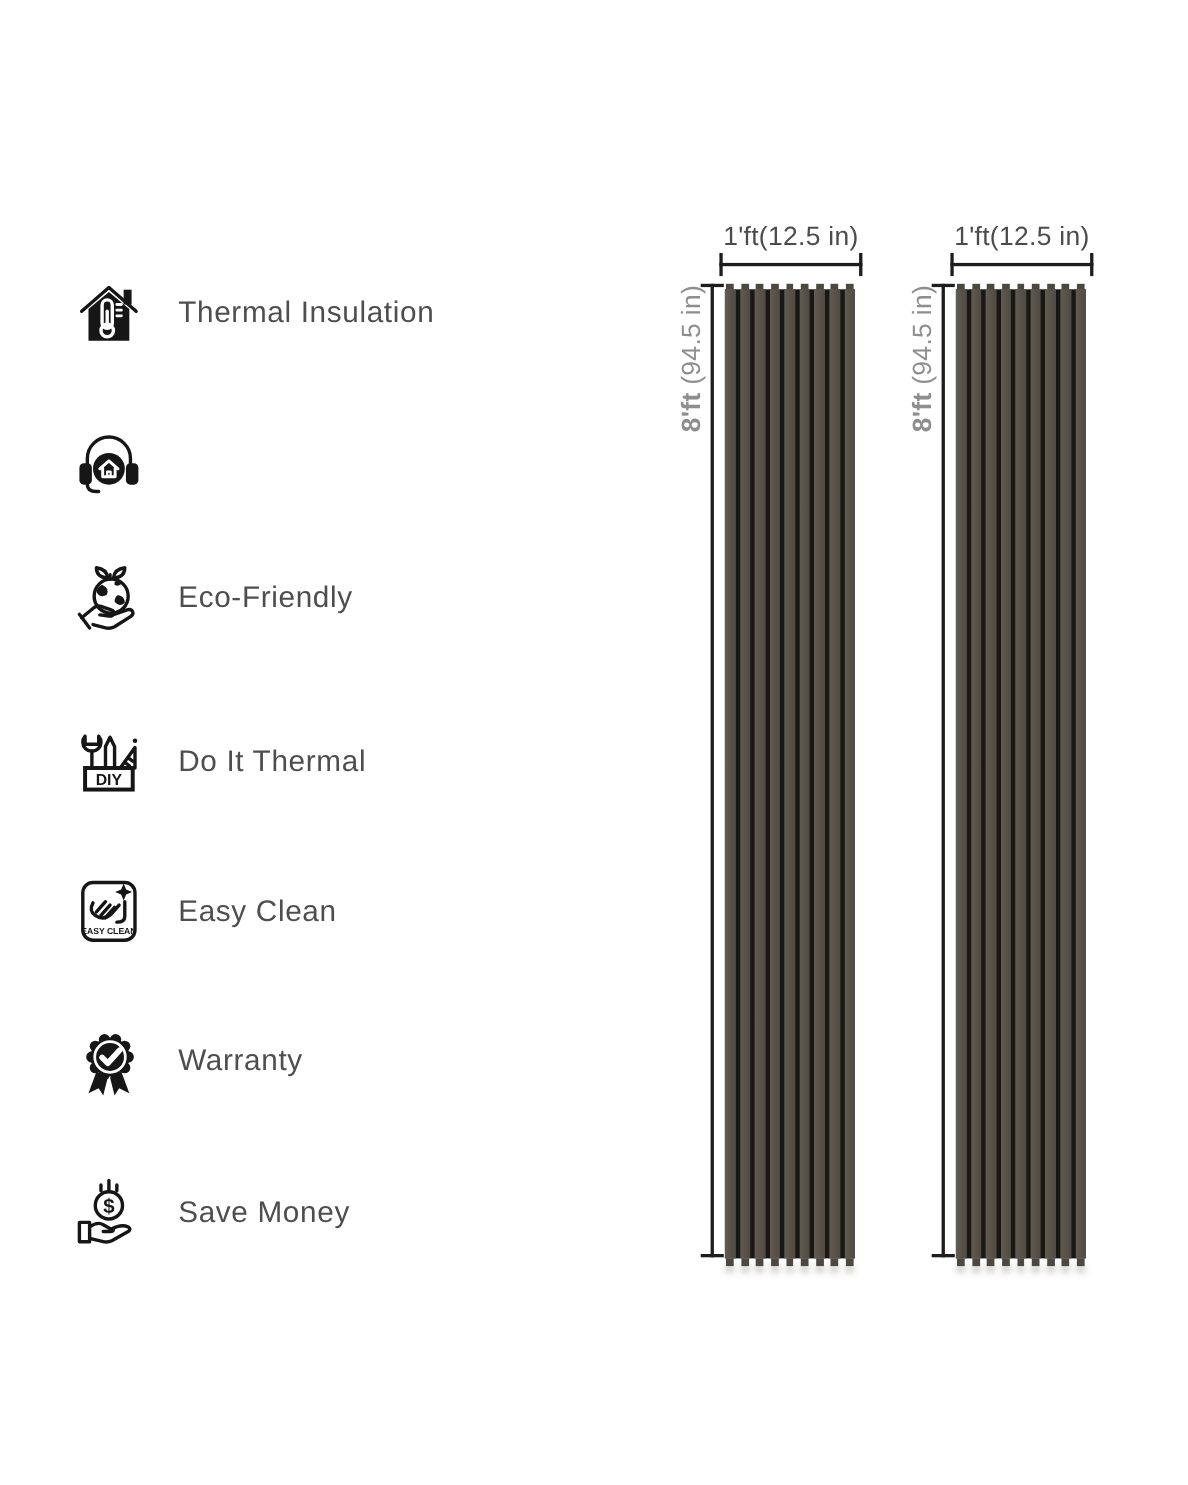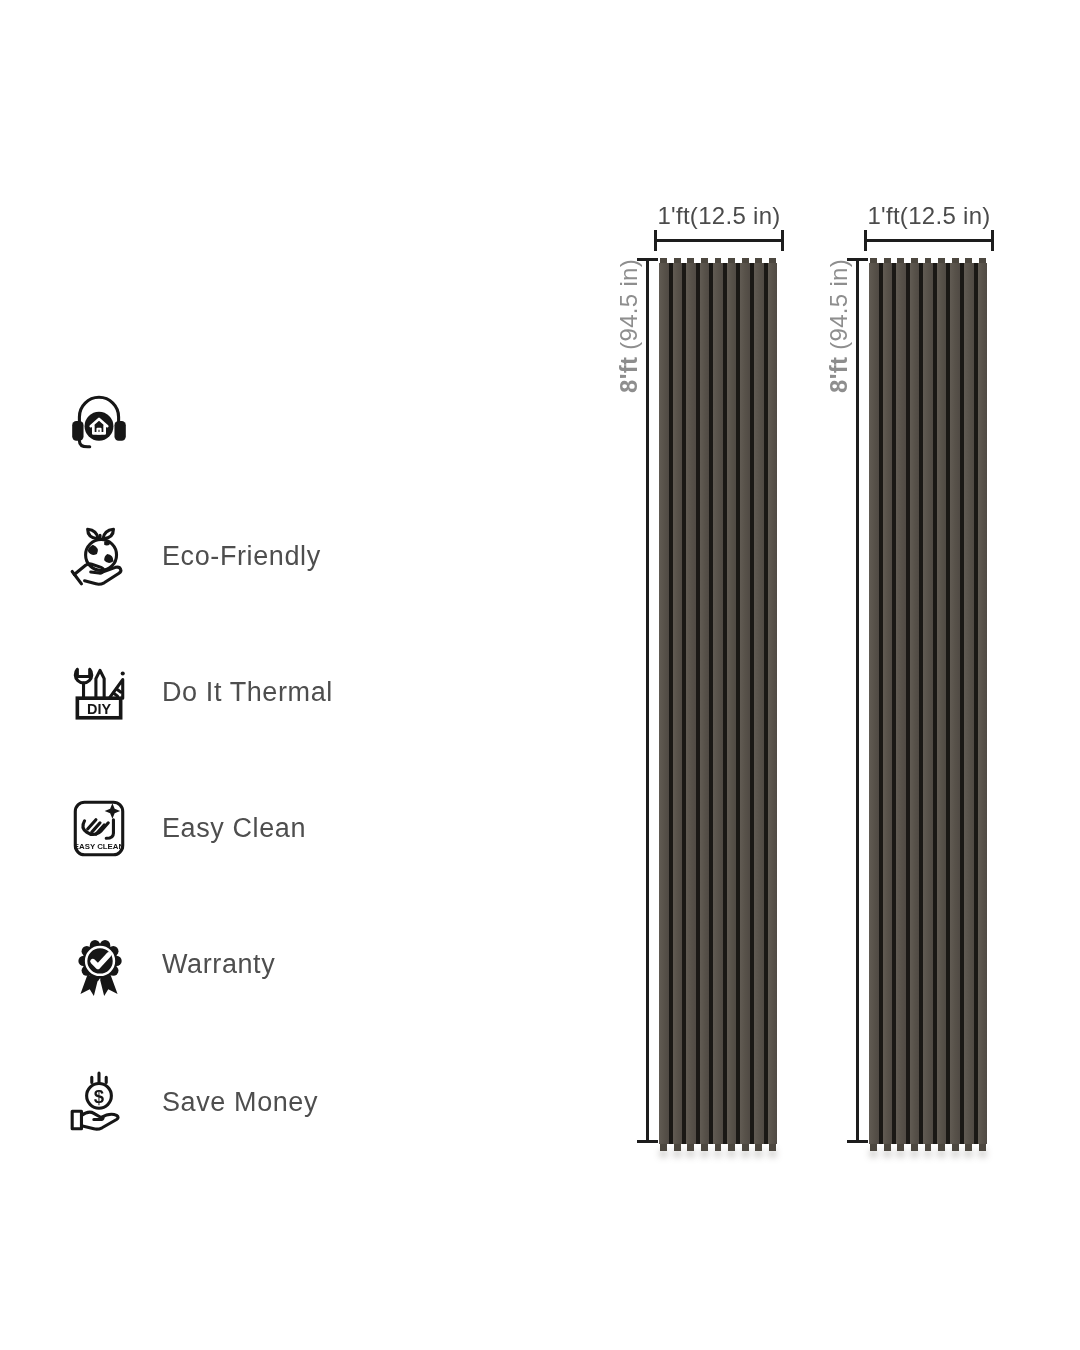--- a/index.html
+++ b/index.html
@@ -94,37 +94,51 @@
   .icon-stroke{stroke:var(--icon);fill:none;stroke-width:3;stroke-linecap:round;stroke-linejoin:round;}
   .icon-fill{fill:var(--icon);}
   .icon-white{stroke:#fff;fill:none;stroke-linecap:round;stroke-linejoin:round;}
   .icon-text{fill:var(--icon);font-family:"Liberation Sans",sans-serif;font-weight:bold;}
 </style>
 </head>
 <body>
 
 <div id="stage">
 
+  <div class="feature-row" style="top:250px">
+    <span class="feature-icon">
+      <svg viewBox="0 0 64 64">
+        <path class="icon-stroke" stroke-width="5" d="M8 31 L32 10 L56 31"></path>
+        <rect class="icon-fill" x="45" y="12" width="7" height="13"></rect>
+        <path class="icon-fill" d="M14 29 L32 14 L50 29 V57 H14 Z"></path>
+        <rect class="icon-white" stroke-width="3" x="26" y="21" width="9" height="25" rx="4.5"></rect>
+        <line class="icon-white" stroke-width="3" x1="30.5" y1="31" x2="30.5" y2="45"></line>
+        <circle class="icon-white" stroke-width="3" cx="30.5" cy="48" r="5.5"></circle>
+        <path class="icon-white" stroke-width="2.5" d="M39 25 h4 M39 30 h4 M39 35 h4"></path>
+      </svg>
+    </span>
+    <span class="feature-label">Thermal Insulation</span>
+  </div>
 
   <div class="feature-row" style="top:386px">
     <span class="feature-icon">
       <svg viewBox="0 0 64 64">
         <path class="icon-stroke" stroke-width="4.5" d="M13 34 v-5 a19 19 0 0 1 38 0 v5"></path>
         <rect class="icon-fill" x="6" y="33" width="11" height="19" rx="4"></rect>
         <rect class="icon-fill" x="47" y="33" width="11" height="19" rx="4"></rect>
         <path class="icon-stroke" stroke-width="3" d="M13 52 q0 6 8 6 h2"></path>
         <circle class="icon-fill" cx="32" cy="38" r="14"></circle>
         <path class="icon-white" stroke-width="2.6" d="M24 38 l8 -7 l8 7"></path>
         <path class="icon-white" stroke-width="2.6" d="M26.5 37.5 v7.5 h11 v-7.5"></path>
         <rect class="icon-white" stroke-width="2" x="30.5" y="40.5" width="3" height="4.5"></rect>
       </svg>
     </span>
   </div>
 
-  <div class="feature-row" style="top:522px">
+  <div class="feature-row" style="top:509px">
     <span class="feature-icon">
       <svg viewBox="0 0 64 64">
         <circle class="icon-stroke" cx="34" cy="31" r="15"></circle>
         <path class="icon-fill" d="M26 21 q7 3 4 9 q-6 3 -9 -3 q1 -4 5 -6 Z"></path>
         <path class="icon-fill" d="M40 30 q6 1 6 7 q-5 4 -9 -1 q0 -4 3 -6 Z"></path>
         <path class="icon-fill" d="M37 18 q4 -1 6 2 q-3 3 -6 1 Z"></path>
         <path class="icon-stroke" d="M31 15 q-1 -8 -10 -9 q0 8 9 9"></path>
         <path class="icon-stroke" d="M36 15 q1 -8 10 -9 q0 8 -9 9"></path>
         <path class="icon-stroke" d="M33 16 v-4"></path>
         <path class="icon-stroke" d="M8 50 l11 -9 q3 -2 6 -1 l9 3 q3 1 2 3.5 q-1 2.5 -4 2 l-8 -1"></path>

